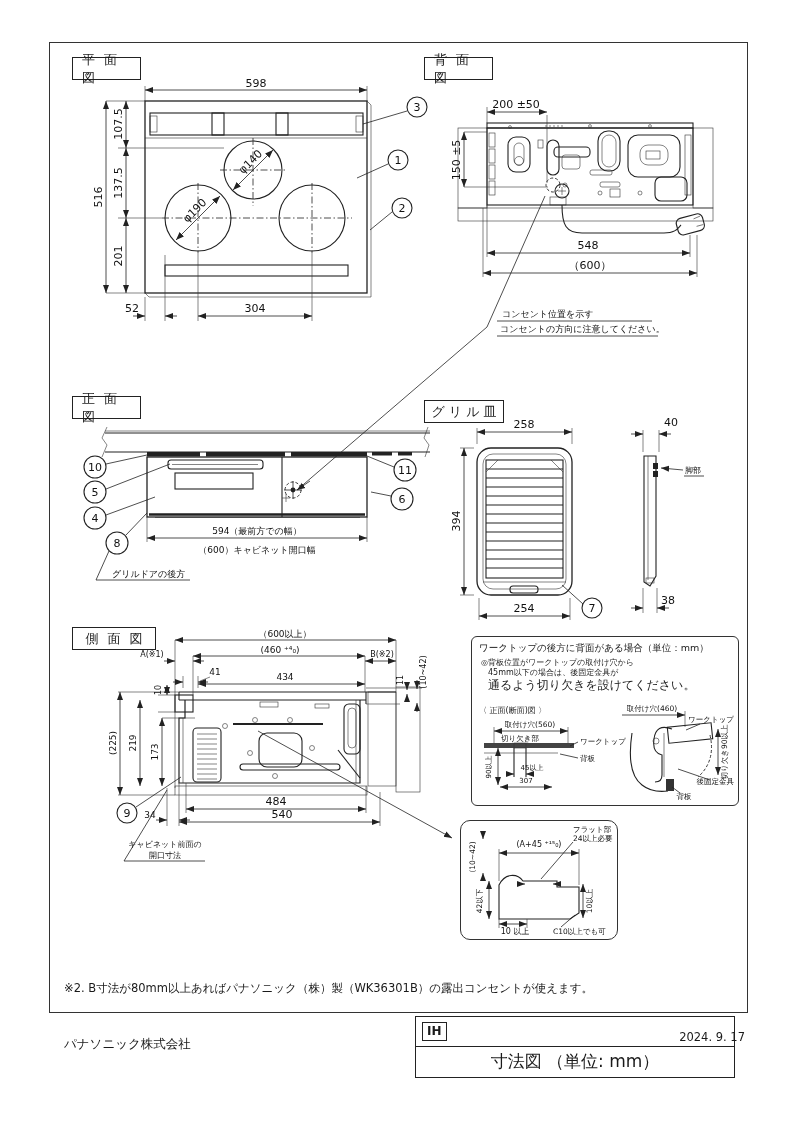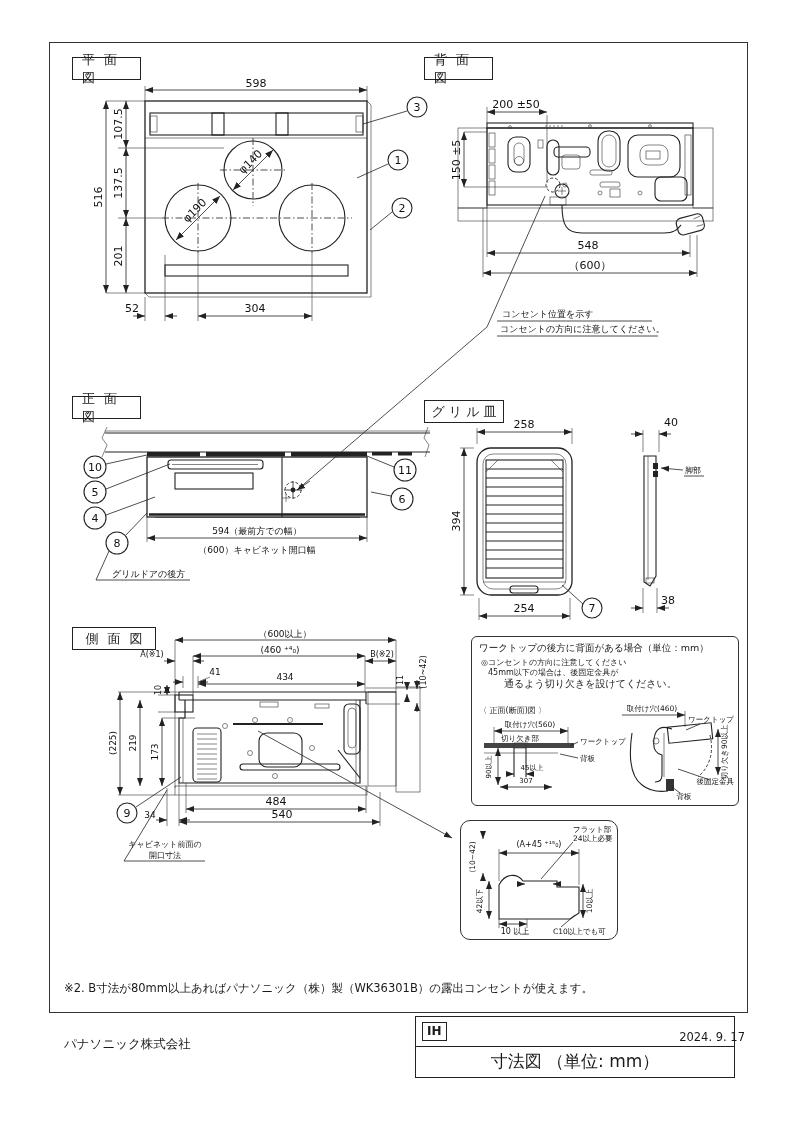--- a/index.html
+++ b/index.html
@@ -420,23 +420,23 @@
       <text x="67" y="189" class="cnum">9</text>
       <line x1="64" y1="233" x2="107" y2="162" class="dm"></line>
       <text x="105" y="219" class="t8">キャビネット前面の</text>
       <text x="105" y="230" class="t8">開口寸法</text>
       <line x1="64" y1="233" x2="145" y2="233" class="dm"></line>
     </g>
   </svg>
 
   <div style="position:absolute;left:471px;top:636px;width:268px;height:170px;border:1.3px solid #333;border-radius:6px;box-sizing:border-box;background:#fff;">
     <div style="position:absolute;left:7px;top:5px;font-size:9.5px;white-space:nowrap">ワークトップの後方に背面がある場合（単位：mm）</div>
-    <div style="position:absolute;left:9px;top:20px;font-size:8px;white-space:nowrap">◎コンセントの方向に注意してください</div>
+    <div style="position:absolute;left:9px;top:20px;font-size:8px;white-space:nowrap">◎背板位置がワークトップの取付け穴から</div>
     <div style="position:absolute;left:16px;top:30px;font-size:8px;white-space:nowrap">45mm以下の場合は、後固定金具が</div>
-    <div style="position:absolute;left:32px;top:40px;font-size:10px;white-space:nowrap">通るよう切り欠きを設けてください。</div>
+    <div style="position:absolute;left:16px;top:40px;font-size:12px;white-space:nowrap">通るよう切り欠きを設けてください。</div>
     <div style="position:absolute;left:7px;top:68px;font-size:8px;white-space:nowrap">〈 正面(断面)図 〉</div>
     <svg style="left:0;top:0" width="268" height="170">
       <g>
         <text x="58" y="90" class="t75" text-anchor="middle">取付け穴(560)</text>
         <line x1="22" y1="94" x2="96" y2="94" class="dm" marker-start="url(#arr)" marker-end="url(#arr)"></line>
         <line x1="22" y1="90" x2="22" y2="106" class="tn"></line>
           <line x1="96" y1="90" x2="96" y2="106" class="tn"></line>
         <text x="48" y="104" class="t75" text-anchor="middle">切り欠き部</text>
         <rect x="12" y="106" width="90" height="5" fill="#444"></rect>
         <rect x="42" y="106" width="12" height="5" fill="#fff" class="tn"></rect>

